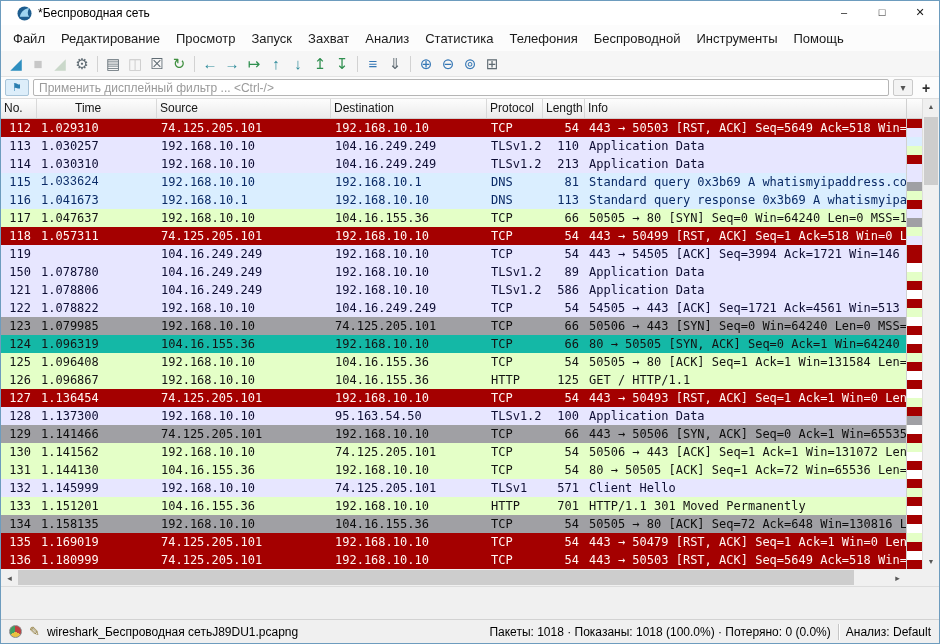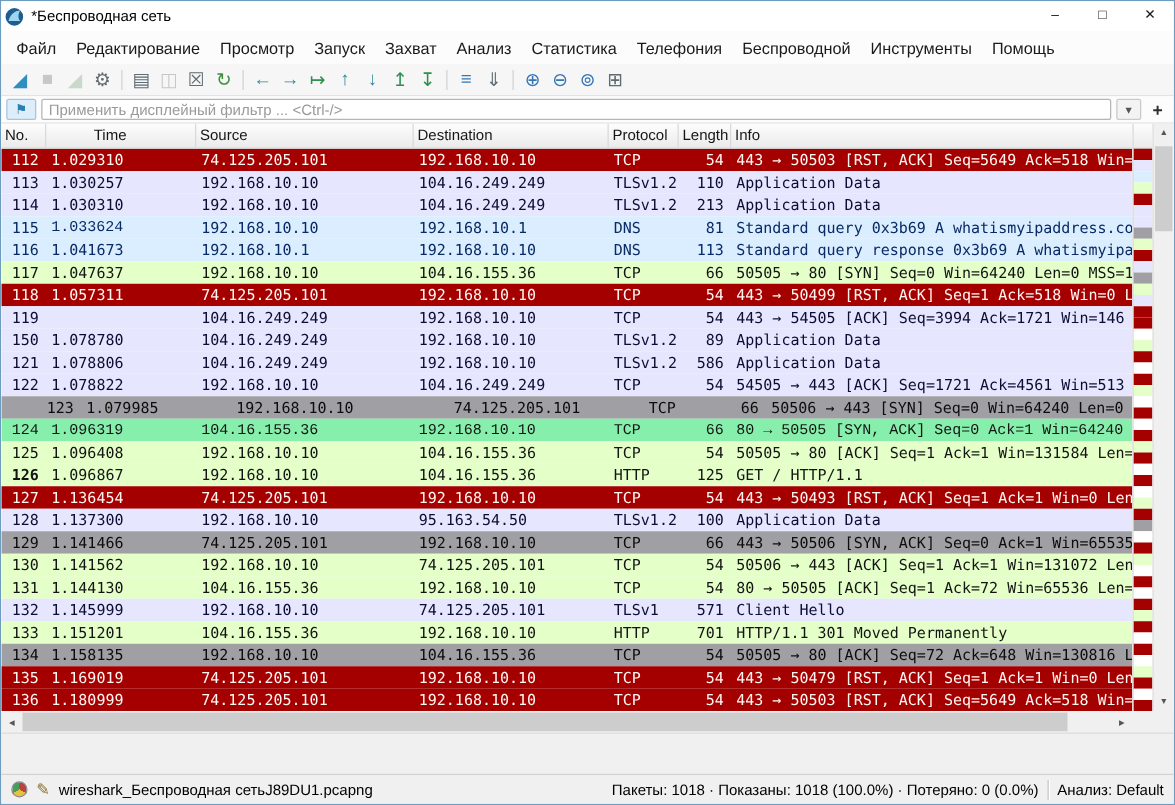--- a/index.html
+++ b/index.html
@@ -1,21 +1,21 @@
 <!DOCTYPE html>
 <html><head>
 <meta charset="utf-8">
 <style>
   * { box-sizing: border-box; margin: 0; padding: 0; }
   html,body { width: 940px; height: 644px; overflow: hidden; }
   body { font-family: "Liberation Sans", sans-serif; background: #f0f0f0; }
   .window { width: 940px; height: 644px; display: flex; flex-direction: column; background: #fff; border: 1px solid #6d9cbe; }
 
   
-  .titlebar { height: 24px; display: flex; align-items: center; background: #ffffff; padding-left: 3px; gap: 6px; flex: 0 0 24px; }
+  .titlebar { height: 24px; display: flex; align-items: center; background: #ffffff; padding-left: 16px; gap: 6px; flex: 0 0 24px; }
   .app-icon svg { width: 15px; height: 15px; display: block; }
   .title { font-size: 12px; color: #000; }
   .winbtns { margin-left: auto; display: flex; height: 100%; }
   .winbtn { width: 38px; height: 24px; line-height: 23px; text-align: center; font-size: 11px; color: #1a1a1a; }
 
   
   .menubar { height: 26px; flex: 0 0 26px; display: flex; align-items: center; background: #fcfcfc; padding: 0 4px; font-size: 13px; color: #1a1a1a; }
   .menu-item { padding: 2px 8px; border-radius: 2px; }
 
   
@@ -244,49 +244,49 @@
           </div>
           <div class="pkt-row" style="background: rgb(231, 230, 255); color: rgb(13, 13, 51);">
             <span class="pcell num" style="width: 36px;">122</span>
             <span class="pcell time" style="width: 120px;">1.078822</span>
             <span class="pcell src" style="width: 174px;">192.168.10.10</span>
             <span class="pcell dst" style="width: 156px;">104.16.249.249</span>
             <span class="pcell proto" style="width: 56px;">TCP</span>
             <span class="pcell len" style="width: 42px;">54</span>
             <span class="pcell info" style="flex: 1 1 0%;">54505 → 443 [ACK] Seq=1721 Ack=4561 Win=513 Len=0</span>
           </div>
-          <div class="pkt-row" style="background: rgb(160, 160, 164); color: rgb(13, 13, 13); padding-left: 28px;">
+          <div class="pkt-row" style="background: rgb(160, 160, 164); color: rgb(13, 13, 13);">
             <span class="pcell num" style="width: 36px;">123</span>
             <span class="pcell time" style="width: 120px;">1.079985</span>
             <span class="pcell src" style="width: 174px;">192.168.10.10</span>
             <span class="pcell dst" style="width: 156px;">74.125.205.101</span>
             <span class="pcell proto" style="width: 56px;">TCP</span>
             <span class="pcell len" style="width: 42px;">66</span>
             <span class="pcell info" style="flex: 1 1 0%;">50506 → 443 [SYN] Seq=0 Win=64240 Len=0 MSS=1460 WS=256 SACK_PERM=1</span>
           </div>
-          <div class="pkt-row" style="background: #86efac; color: rgb(20, 20, 20); font-family: Liberation Mono, monospace;">
+          <div class="pkt-row" style="background: #14b8a6; color: rgb(20, 20, 20);">
             <span class="pcell num" style="width: 36px;">124</span>
             <span class="pcell time" style="width: 120px;">1.096319</span>
             <span class="pcell src" style="width: 174px;">104.16.155.36</span>
             <span class="pcell dst" style="width: 156px;">192.168.10.10</span>
             <span class="pcell proto" style="width: 56px;">TCP</span>
             <span class="pcell len" style="width: 42px;">66</span>
             <span class="pcell info" style="flex: 1 1 0%;">80 → 50505 [SYN, ACK] Seq=0 Ack=1 Win=64240 Len=0 MSS=1460 WS=128 SACK_PERM=1</span>
           </div>
           <div class="pkt-row" style="background: rgb(228, 255, 199); color: rgb(20, 20, 20);">
             <span class="pcell num" style="width: 36px;">125</span>
             <span class="pcell time" style="width: 120px;">1.096408</span>
             <span class="pcell src" style="width: 174px;">192.168.10.10</span>
             <span class="pcell dst" style="width: 156px;">104.16.155.36</span>
             <span class="pcell proto" style="width: 56px;">TCP</span>
             <span class="pcell len" style="width: 42px;">54</span>
             <span class="pcell info" style="flex: 1 1 0%;">50505 → 80 [ACK] Seq=1 Ack=1 Win=131584 Len=0</span>
           </div>
           <div class="pkt-row" style="background: rgb(228, 255, 199); color: rgb(20, 20, 20);">
-            <span class="pcell num" style="width: 36px; font-weight: bold;">126</span>
+            <span class="pcell num" style="width: 36px;">126</span>
             <span class="pcell time" style="width: 120px;">1.096867</span>
             <span class="pcell src" style="width: 174px;">192.168.10.10</span>
             <span class="pcell dst" style="width: 156px;">104.16.155.36</span>
             <span class="pcell proto" style="width: 56px;">HTTP</span>
             <span class="pcell len" style="width: 42px;">125</span>
             <span class="pcell info" style="flex: 1 1 0%;">GET / HTTP/1.1</span>
           </div>
           <div class="pkt-row" style="background: rgb(164, 0, 0); color: rgb(255, 245, 242);">
             <span class="pcell num" style="width: 36px;">127</span>
             <span class="pcell time" style="width: 120px;">1.136454</span>

